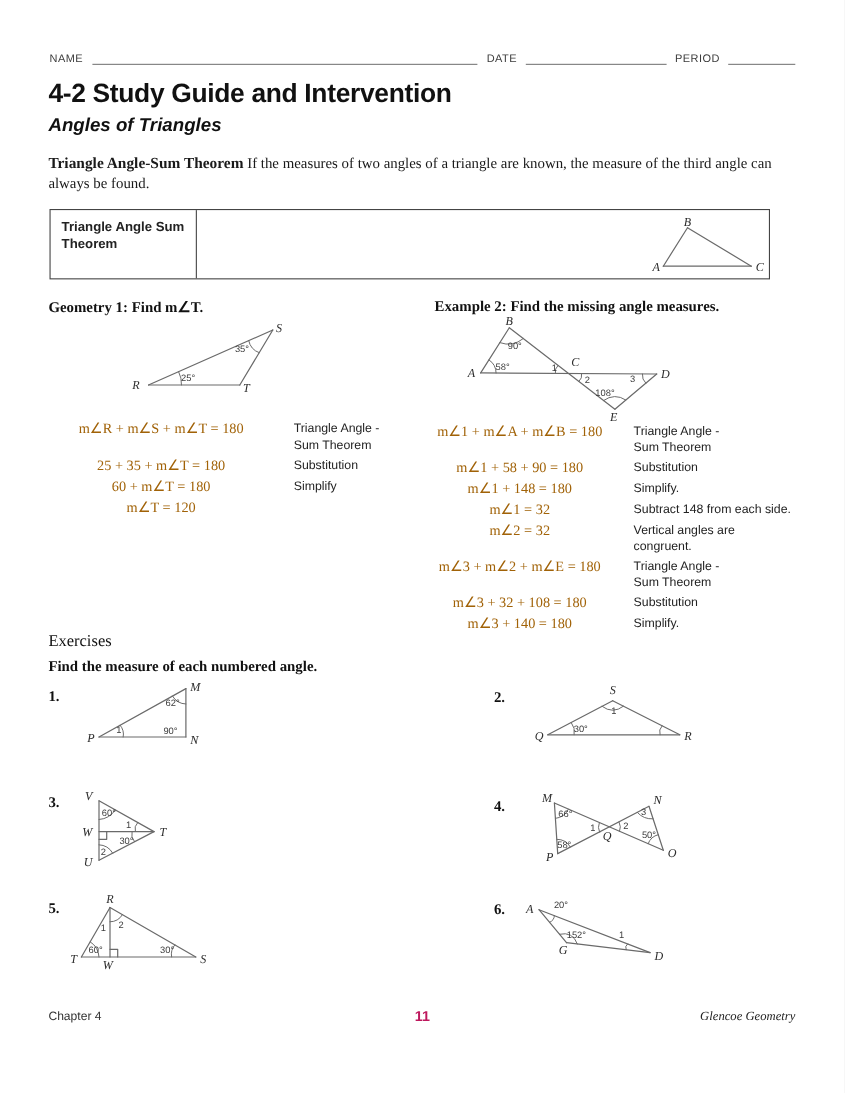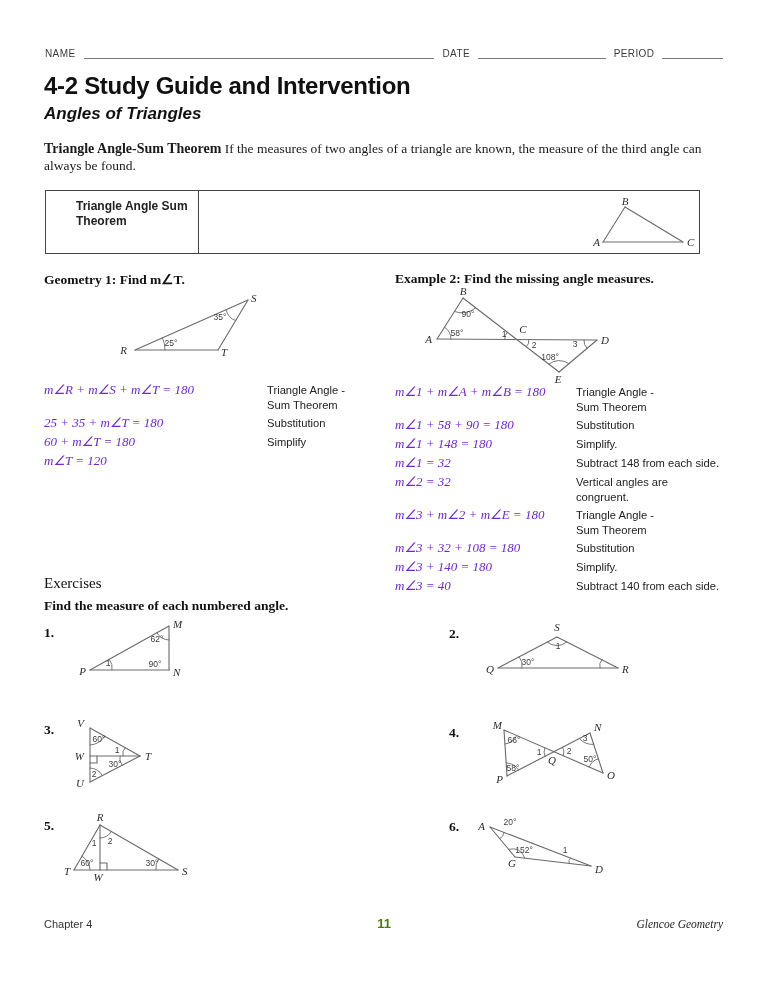--- a/index.html
+++ b/index.html
@@ -11,47 +11,47 @@
   .hline{border-bottom:1px solid #7a7a7a;height:12px;}
   
   .title{position:absolute;top:72px;left:44px;font-family:"Liberation Sans",sans-serif;
          font-weight:bold;font-size:24px;letter-spacing:-0.3px;color:#111;}
   .subtitle{position:absolute;top:104px;left:44px;font-family:"Liberation Sans",sans-serif;
             font-weight:bold;font-style:italic;font-size:17px;color:#111;}
   .intro{position:absolute;top:140px;left:44px;width:684px;font-size:13.5px;line-height:17px;margin:0;}
   .intro b{font-size:14px;}
   
   .tbox{position:absolute;top:190px;left:45px;width:655px;height:64px;border:1.2px solid #444;
-        display:flex;box-sizing:border-box;padding-left:20px;}
+        display:flex;box-sizing:border-box;}
   .tbox-left{width:112px;padding:8px 10px;border-right:1.2px solid #444;
              font-family:"Liberation Sans",sans-serif;font-weight:bold;font-size:12px;line-height:15px;color:#222;}
   .tbox-right{flex:1;padding:8px 12px;font-family:"Liberation Sans",sans-serif;font-size:12px;line-height:16px;color:#222;}
   
   .exh{position:absolute;font-weight:bold;font-size:13.5px;color:#111;}
   
   .steps{position:absolute;}
   .step{display:flex;align-items:flex-start;margin-bottom:1px;}
-  .eq{width:var(--eqw);text-align:left;font-style:italic;font-size:13px;line-height:18px;color:#6d28d9;}
+  .eq{width:var(--eqw);text-align:center;font-size:13px;line-height:18px;color:#a16207;}
   .reason{width:var(--rw);margin-left:var(--gap);font-family:Liberation Sans, sans-serif;
           font-size:11.2px;line-height:15px;color:#222;white-space:pre-line;padding-top:2px;}
   
   .bighead{position:absolute;font-weight:normal;font-size:15px;color:#111;}
   .instr{position:absolute;font-weight:bold;font-size:13.5px;color:#111;}
   .pnum{position:absolute;font-weight:bold;font-size:13.5px;color:#111;}
   
   .diag{position:absolute;overflow:visible;}
   .diag line,.diag path{stroke:#6a6a6a;stroke-width:1.1;fill:none;stroke-linecap:round;stroke-linejoin:round;}
   .diag path.arc{stroke-width:0.9;}
   .diag text{fill:#2d2d2d;}
   .diag text.v{font:italic 11px "Liberation Serif",serif;}
   .diag text.a{font:8.5px "Liberation Sans",sans-serif;fill:#3c3c3c;}
   
   .foot-l{position:absolute;top:918px;left:44px;font-family:"Liberation Sans",sans-serif;font-size:11px;color:#333;}
   .foot-c{position:absolute;top:916px;left:0;width:768px;text-align:center;font-family:"Liberation Sans",sans-serif;
-          font-weight:bold;font-size:13px;color:#4d7c0f;}
+          font-weight:bold;font-size:13px;color:#be185d;}
   .foot-r{position:absolute;top:918px;right:45px;font-style:italic;font-size:11.5px;color:#222;}
 </style>
 </head>
 <body>
 
 <div class="page">
 
   <div class="hdr">
     <span class="hlbl">NAME</span>
     <span class="hline" style="flex:5.5"></span>
@@ -164,24 +164,20 @@
 Sum Theorem</div>
       </div>
     <div class="step">
         <div class="eq">m∠3 + 32 + 108 = 180</div>
         <div class="reason">Substitution</div>
       </div>
     <div class="step">
         <div class="eq">m∠3 + 140 = 180</div>
         <div class="reason">Simplify.</div>
       </div>
-    <div class="step">
-        <div class="eq">m∠3 = 40</div>
-        <div class="reason">Subtract 140 from each side.</div>
-      </div>
   </div>
 
   <div class="bighead" style="top:575px;left:44px">Exercises</div>
   <div class="instr" style="top:598px;left:44px">Find the measure of each numbered angle.</div>
 
   <div class="pnum" style="top:625px;left:44px">1.</div>
   <svg class="diag" style="left:80px;top:618px" width="135" height="66" viewBox="0 0 135 66">
     <line x1="10" y1="52" x2="89" y2="8"></line>
     <line x1="89" y1="8" x2="89" y2="52"></line>
     <line x1="10" y1="52" x2="89" y2="52"></line>

